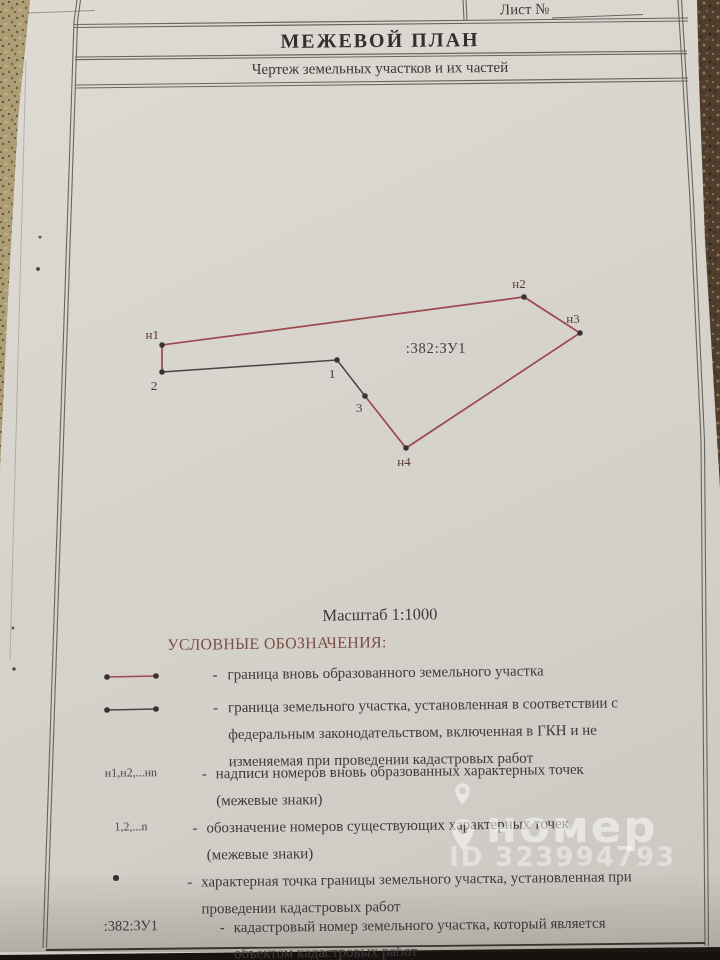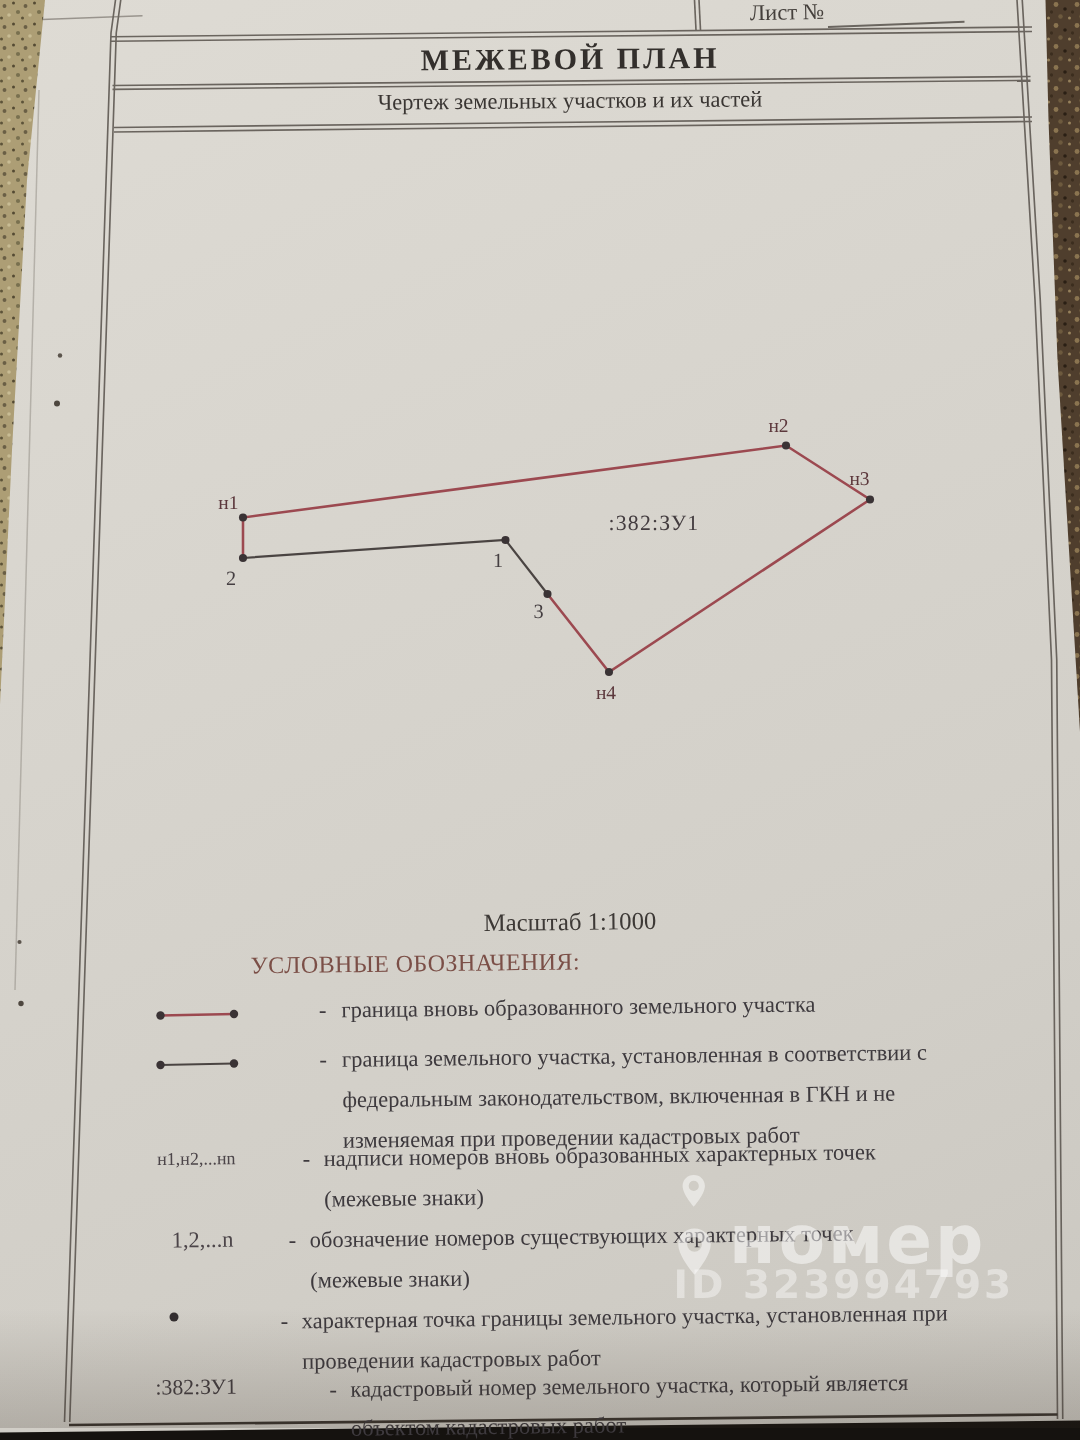--- a/index.html
+++ b/index.html
@@ -144,21 +144,21 @@
     <div class="abs lg-dash" style="left:132px;top:66px">-</div>
     <div class="abs lg-text" style="left:147px;top:66px;width:500px">граница земельного участка, установленная в соответствии с
 федеральным законодательством, включенная в ГКН и не
 изменяемая при проведении кадастровых работ</div>
 
     <div class="abs lg-label" style="left:23px;top:136px">н1,н2,...нn</div>
     <div class="abs lg-dash" style="left:120px;top:132px">-</div>
     <div class="abs lg-text" style="left:134px;top:132px;width:500px">надписи номеров вновь образованных характерных точек
 (межевые знаки)</div>
 
-    <div class="abs lg-label" style="left:32px;top:190px;font-size:15px">1,2,...n</div>
+    <div class="abs lg-label" style="left:32px;top:190px;font-size:12px">1,2,...n</div>
     <div class="abs lg-dash" style="left:110px;top:186px">-</div>
     <div class="abs lg-text" style="left:124px;top:186px;width:500px">обозначение номеров существующих характерных точек
 (межевые знаки)</div>
 
     <div class="abs lg-dash" style="left:104px;top:240px">-</div>
     <div class="abs lg-text" style="left:118px;top:240px;width:540px">характерная точка границы земельного участка, установленная при
 проведении кадастровых работ</div>
 
     <div class="abs lg-label lg-label-big" style="left:20px;top:288px">:382:ЗУ1</div>
     <div class="abs lg-dash" style="left:136px;top:286px">-</div>

